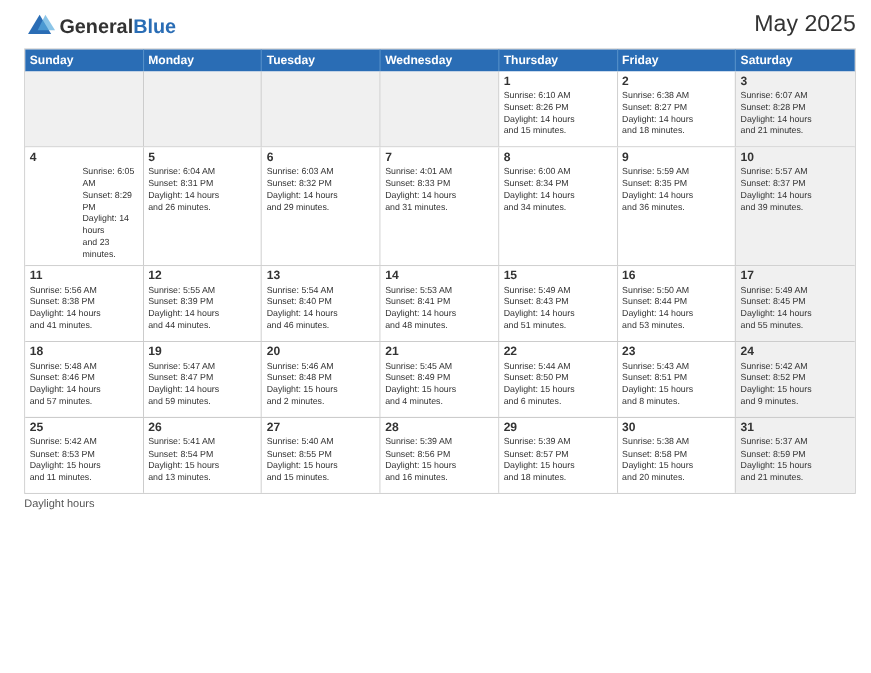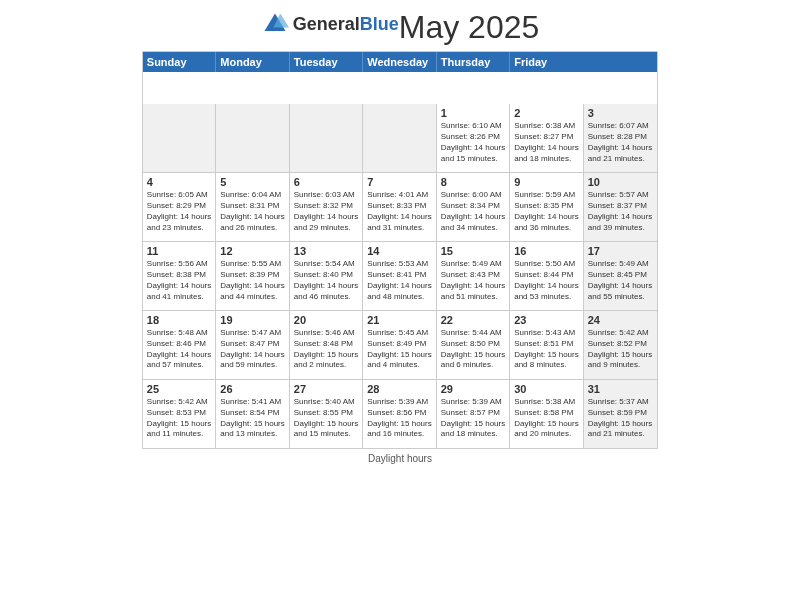--- a/index.html
+++ b/index.html
@@ -9,21 +9,20 @@
       width: 792px;
       height: 612px;
       overflow: hidden;
     }
     .page {
       width: 792px;
       height: 474px;
       padding: 10px 14px 10px 22px;
       display: flex;
       flex-direction: column;
-      align-items: center;
     }
     .header {
       display: flex;
       justify-content: space-between;
       align-items: flex-start;
       margin-bottom: 6px;
     }
     .logo {
       display: flex;
       align-items: center;
@@ -37,35 +36,34 @@
     .logo-general { color: #333; }
     .logo-blue { color: #2a6db5; }
     .logo-icon {
       width: 28px;
       height: 28px;
     }
     .title-block {
       text-align: right;
     }
     .month-title {
-      font-size: 32px;
+      font-size: 21px;
       font-weight: normal;
       color: #333;
       line-height: 1.1;
     }
     .location {
       font-size: 13px;
       color: #555;
     }
     .calendar {
       flex: 1;
       display: flex;
       flex-direction: column;
       border: 1px solid #ccc;
-      gap: 32px;
     }
     .cal-header-row {
       display: grid;
       grid-template-columns: repeat(7, 1fr);
       background: #2a6db5;
     }
     .cal-header-cell {
       color: #fff;
       font-size: 11px;
       font-weight: bold;
@@ -138,20 +136,21 @@
   </div>
 
   <div class="calendar">
     <div class="cal-header-row">
     <div class="cal-header-cell">Sunday</div>
         <div class="cal-header-cell">Monday</div>
         <div class="cal-header-cell">Tuesday</div>
         <div class="cal-header-cell">Wednesday</div>
         <div class="cal-header-cell">Thursday</div>
         <div class="cal-header-cell">Friday</div>
+        <div class="cal-header-cell">Saturday</div>
       </div>
     <div class="cal-body">
     <div class="cal-row">
           <div class="cal-cell shaded empty"></div>
           <div class="cal-cell shaded empty"></div>
           <div class="cal-cell shaded empty"></div>
           <div class="cal-cell shaded empty"></div>
           <div class="cal-cell">
             <span class="day-number">1</span>
             <div class="cell-text" style="white-space: pre-line;">Sunrise: 6:10 AM
@@ -170,21 +169,21 @@
             <span class="day-number">3</span>
             <div class="cell-text" style="white-space: pre-line;">Sunrise: 6:07 AM
 Sunset: 8:28 PM
 Daylight: 14 hours
 and 21 minutes.</div>
           </div>
         </div>
         <div class="cal-row">
           <div class="cal-cell">
             <span class="day-number">4</span>
-            <div class="cell-text" style="white-space: pre-line;">Sunrise: 6:05 AM
+            <div class="cell-text" style="white-space: pre-line; margin-left: 48px;">Sunrise: 6:05 AM
 Sunset: 8:29 PM
 Daylight: 14 hours
 and 23 minutes.</div>
           </div>
           <div class="cal-cell">
             <span class="day-number">5</span>
             <div class="cell-text" style="white-space: pre-line;">Sunrise: 6:04 AM
 Sunset: 8:31 PM
 Daylight: 14 hours
 and 26 minutes.</div>

